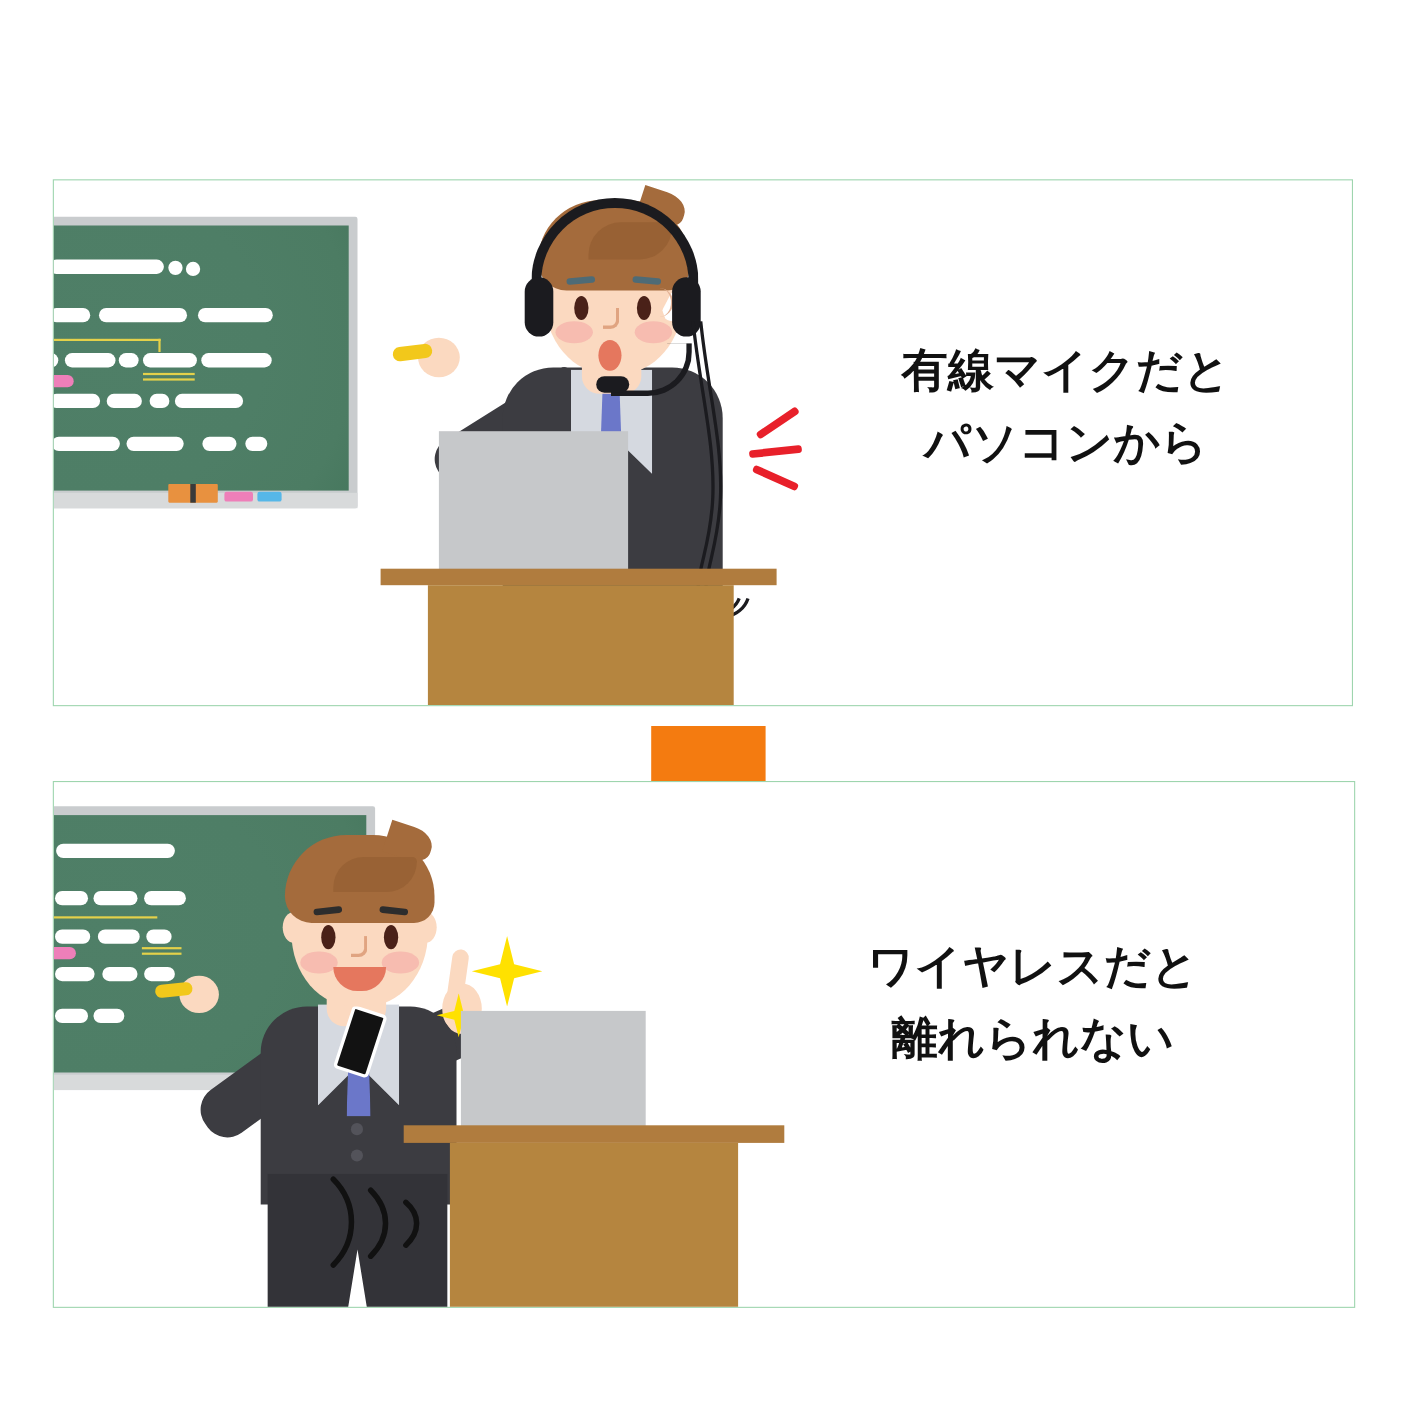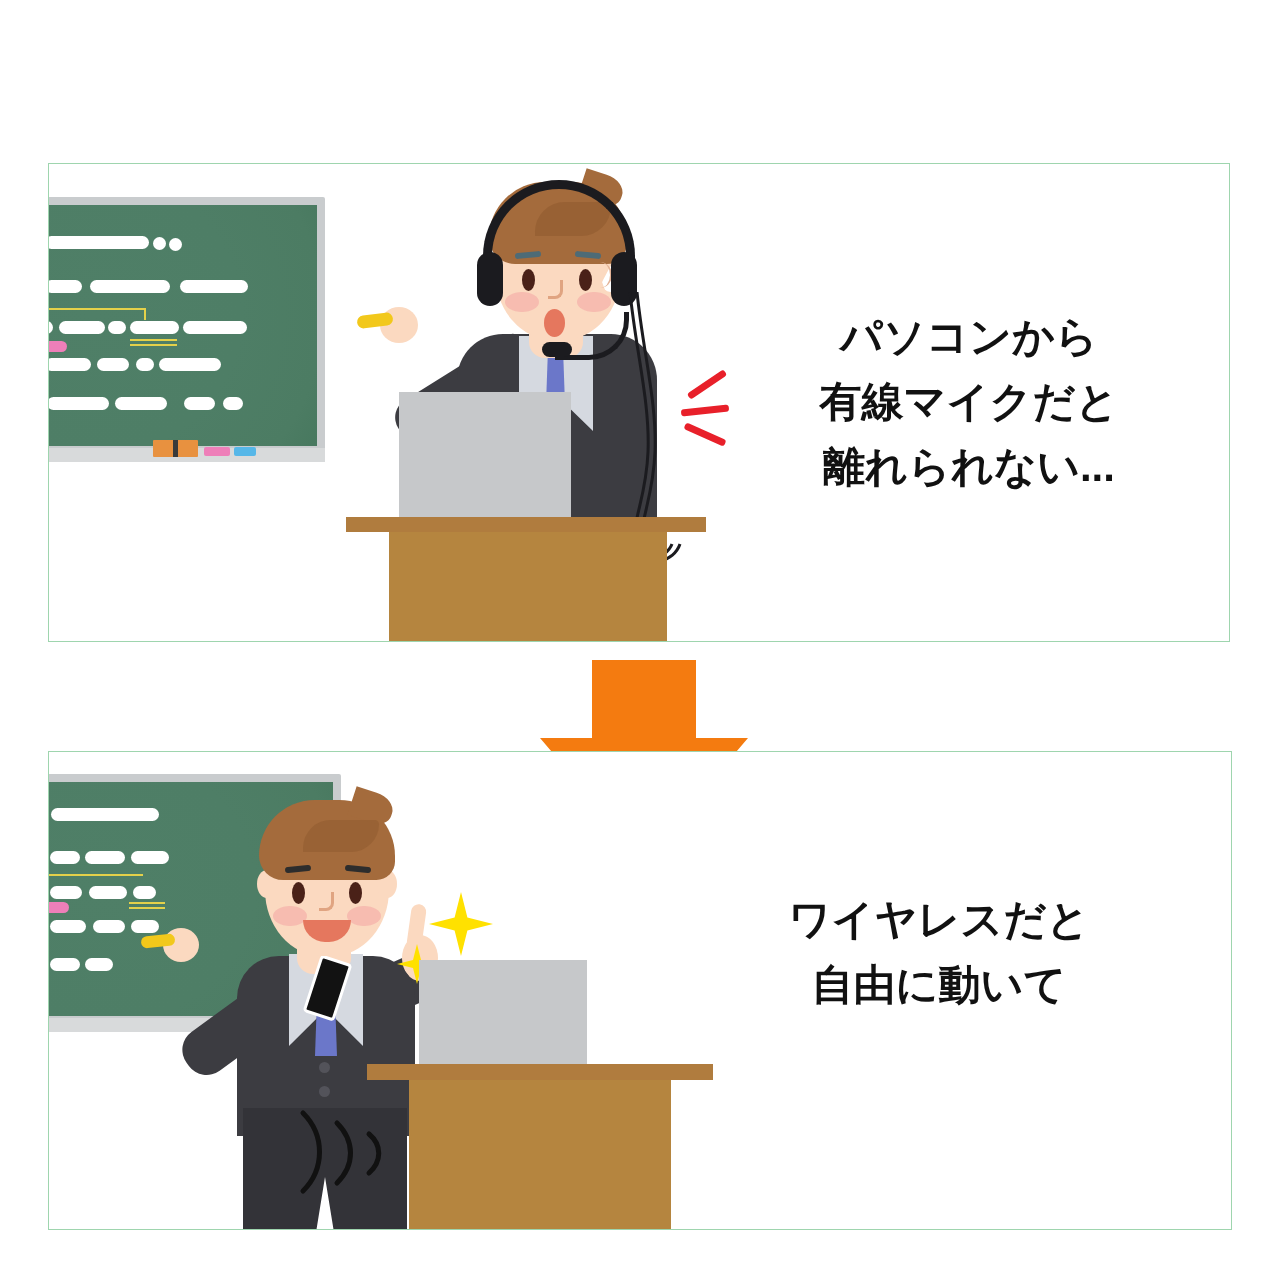--- a/index.html
+++ b/index.html
@@ -17,21 +17,21 @@
     font-size:76px;line-height:1.1;
     font-weight:bold;
     letter-spacing:2px;
     color:#0a9a38;
     white-space:nowrap;
   }
 
   
   .panel{position:absolute;border:1.5px solid #9ed5ae;background:#ffffff;overflow:hidden;}
   #panel-top{left:48px;top:163px;width:1180px;height:477px;}
-  #panel-bottom{left:48px;top:751px;width:1182px;height:477px;}
+  #panel-bottom{left:48px;top:710px;width:1182px;height:477px;}
 
   
   .caption{
     position:absolute;color:#111111;font-weight:bold;
     line-height:1.55;text-align:center;white-space:nowrap;
   }
   #caption-top{left:700px;top:140px;width:440px;font-size:42px;}
   #caption-bottom{left:560px;top:135px;width:660px;font-size:42px;}
 
   
@@ -183,23 +183,22 @@
       <div class="anger" style="left:6px;top:2px;width:44px;height:7px;transform:rotate(-34deg);"></div>
       <div class="anger" style="left:2px;top:28px;width:48px;height:7px;transform:rotate(-6deg);"></div>
       <div class="anger" style="left:4px;top:52px;width:44px;height:7px;transform:rotate(24deg);"></div>
     </div>
 
     <div class="laptop" style="left:350px;top:228px;width:172px;height:137px;"></div>
     <div class="desk-top" style="left:297px;top:353px;width:360px;height:15px;"></div>
     <div class="desk-body" style="left:340px;top:368px;width:278px;height:109px;"></div>
 
     <div class="caption" id="caption-top">
+      <div>有線マイクだと</div>
       <div>パソコンから</div>
-      <div>有線マイクだと</div>
-      <div>離れられない...</div>
     </div>
   </div>
 
   <svg id="arrow" viewBox="0 0 208 200" preserveAspectRatio="none">
     <polygon points="52,0 156,0 156,78 208,78 104,200 0,78 52,78" fill="#f47b10"></polygon>
   </svg>
 
   <div class="panel" id="panel-bottom">
 
     <div class="board-wrap" style="left:-8px;top:22px;width:300px;height:258px;">
@@ -280,17 +279,17 @@
         <path d="M72 27 C 85 38, 85 54, 72 66" fill="none" stroke="#111" stroke-width="5" stroke-linecap="round"></path>
       </svg>
     </div>
 
     <div class="laptop" style="left:370px;top:208px;width:168px;height:110px;"></div>
     <div class="desk-top" style="left:318px;top:312px;width:346px;height:16px;"></div>
     <div class="desk-body" style="left:360px;top:328px;width:262px;height:150px;"></div>
 
     <div class="caption" id="caption-bottom">
       <div>ワイヤレスだと</div>
-      <div>自由に動いて</div>
+      <div>離れられない</div>
     </div>
   </div>
 
 </div>
 
 </body></html>

